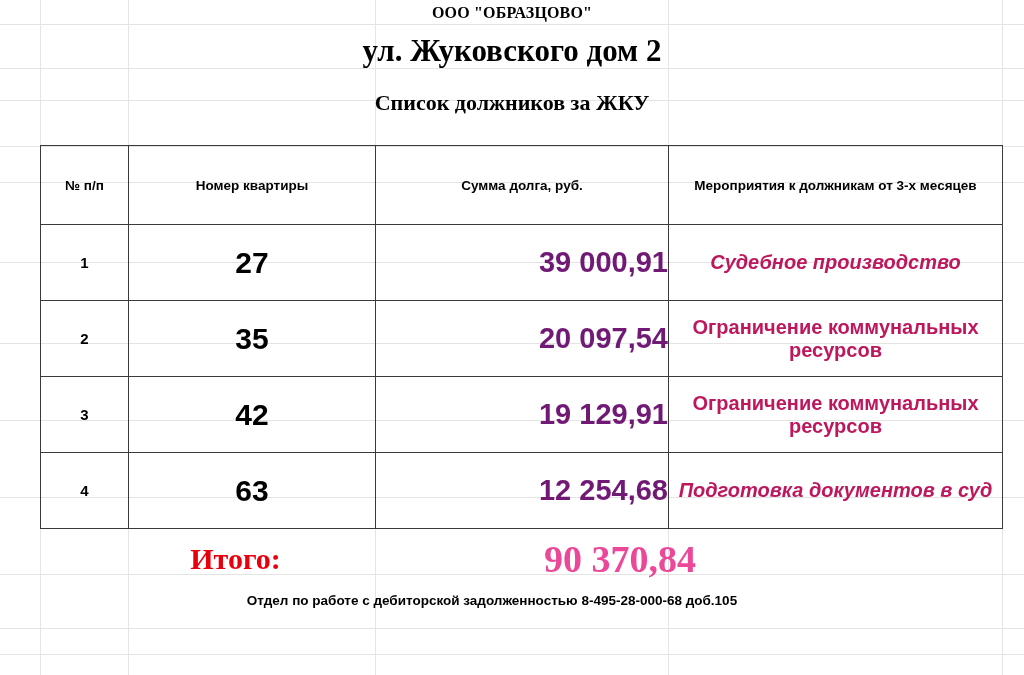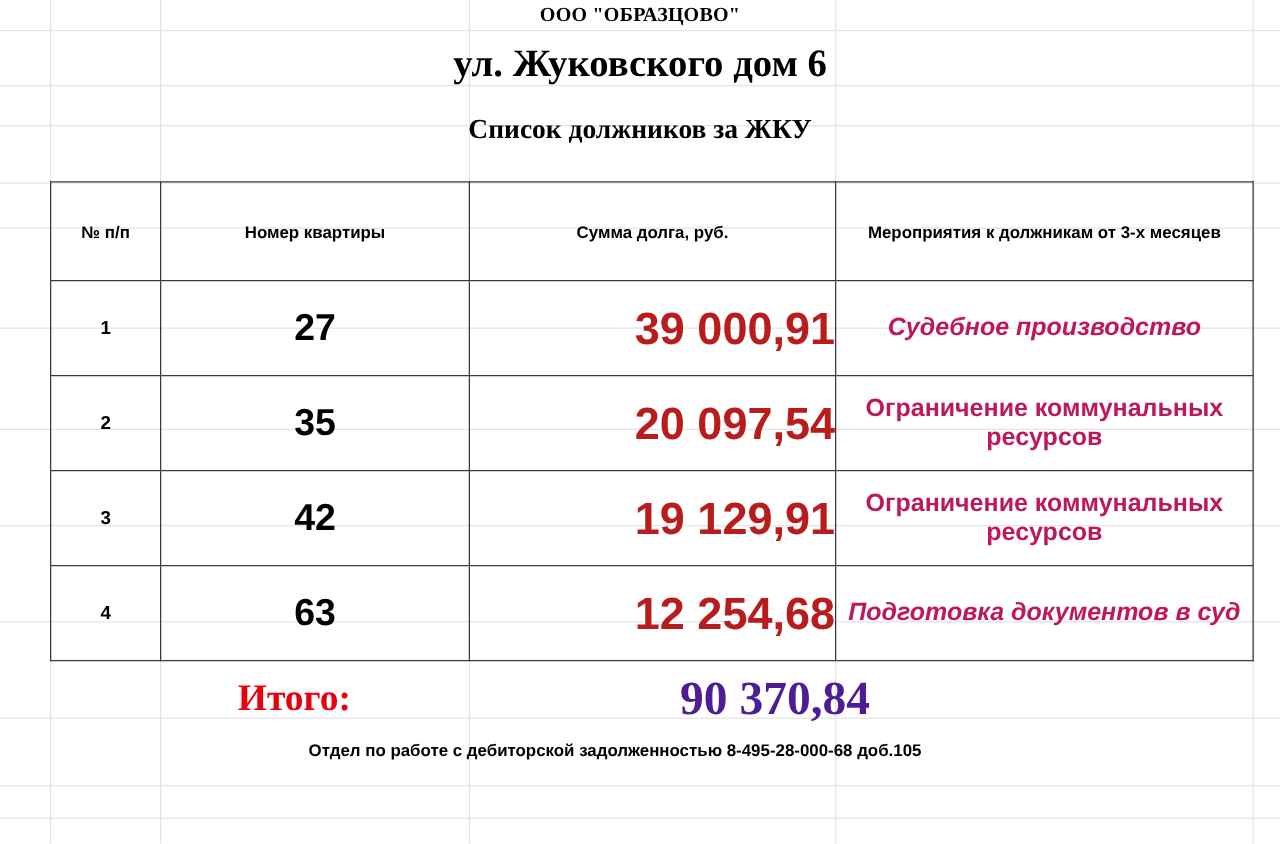--- a/index.html
+++ b/index.html
@@ -125,23 +125,23 @@
   td.flat {
     text-align: center;
     vertical-align: middle;
     font-size: 30px;
     font-weight: bold;
     padding-right: 12px;
   }
   td.sum {
     text-align: right;
     vertical-align: middle;
-    font-size: 36px;
-    font-weight: bold;
-    color: #b91c1c;
+    font-size: 29px;
+    font-weight: bold;
+    color: #701a75;
     padding-right: 8px;
     white-space: nowrap;
   }
   td.measure {
     text-align: center;
     vertical-align: middle;
     font-size: 20px;
     font-weight: bold;
     color: #be185d;
     line-height: 1.15;
@@ -166,21 +166,21 @@
     font-weight: bold;
     font-size: 30px;
     color: #e8000d;
   }
   .totals .value-cell {
     width: 293px;
     text-align: right;
     font-family: "Liberation Serif", serif;
     font-weight: bold;
     font-size: 38px;
-    color: #4c1d95;
+    color: #ec4899;
     padding-right: 4px;
     white-space: nowrap;
   }
 
   .footer-note {
     text-align: center;
     font-size: 13.5px;
     font-weight: bold;
     padding-top: 12px;
     padding-right: 40px;
@@ -206,21 +206,21 @@
   <div class="v" style="left:128px"></div>
   <div class="v" style="left:375px"></div>
   <div class="v" style="left:668px"></div>
   <div class="v" style="left:1002px"></div>
 </div>
 
 <div class="sheet">
 
   <div class="org-line">ООО "ОБРАЗЦОВО"</div>
 
-  <div class="addr-line">ул. Жуковского дом 6</div>
+  <div class="addr-line">ул. Жуковского дом 2</div>
 
   <div class="subtitle-line">Список должников за ЖКУ</div>
 
 
   <div class="table-wrap">
     <table class="debtors">
       <colgroup>
         <col class="c-num">
         <col class="c-flat">
         <col class="c-sum">

